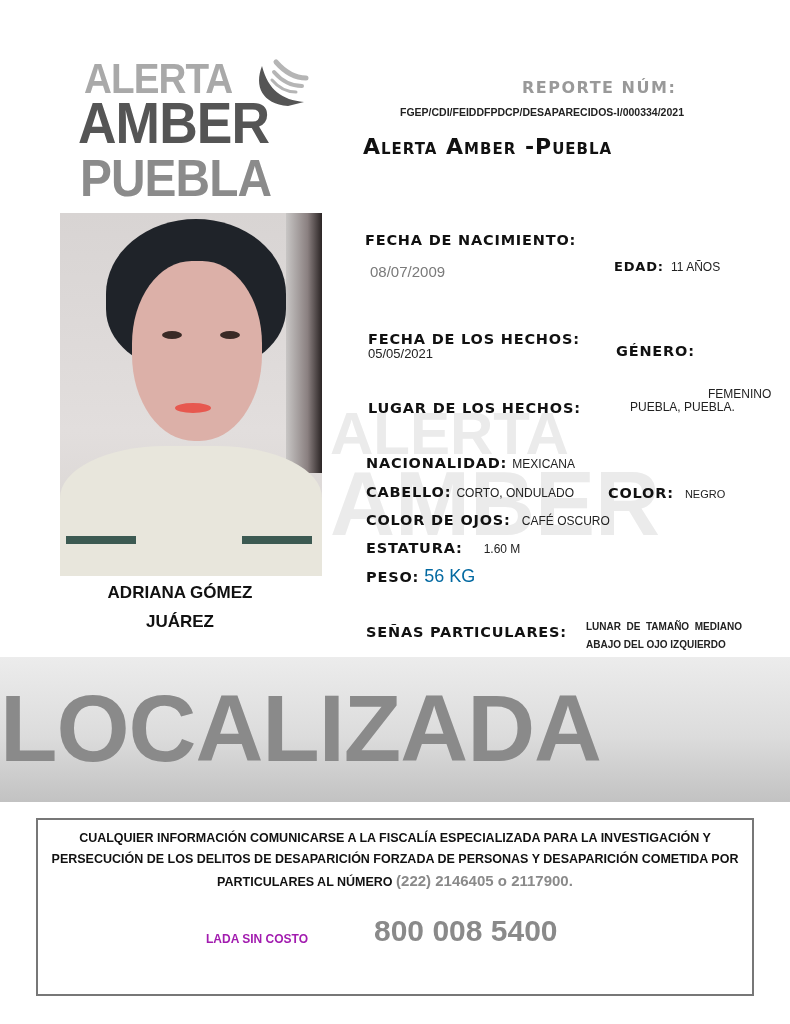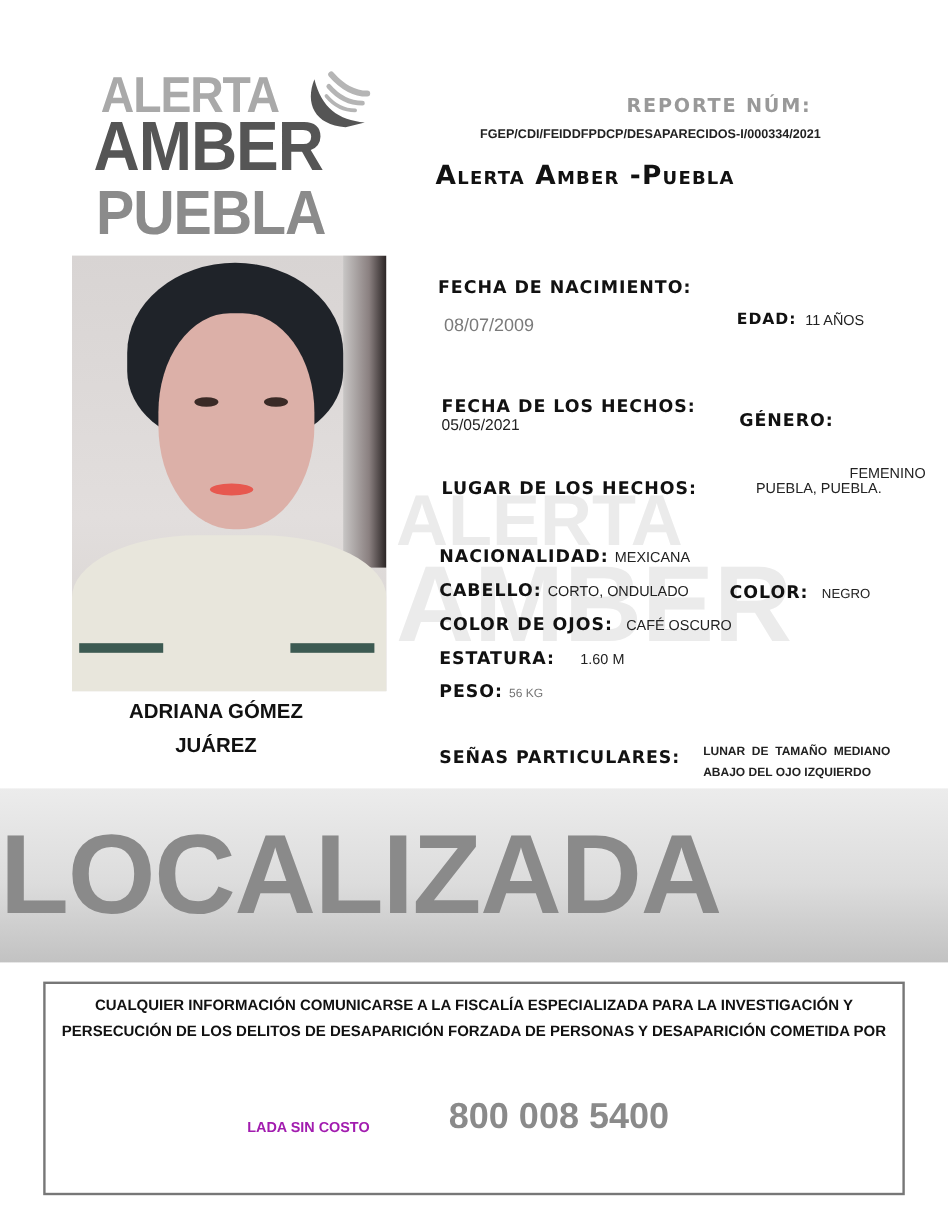--- a/index.html
+++ b/index.html
@@ -32,21 +32,21 @@
 
   .person-name { position: absolute; left: 60px; top: 578px; width: 240px; text-align: center; font-size: 17px; font-weight: bold; line-height: 29px; color: #111; font-family: "Liberation Sans", sans-serif; }
 
   .watermark { position: absolute; left: 330px; top: 405px; font-family: "Liberation Sans", sans-serif; font-weight: 900; color: #ebebeb; line-height: 0.95; z-index: 0; }
   .watermark .w1 { font-size: 60px; }
   .watermark .w2 { font-size: 90px; }
 
   .field { position: absolute; z-index: 1; white-space: nowrap; }
   .lbl { font-weight: bold; font-size: 14.5px; letter-spacing: 0.8px; color: #111; }
   .val { font-size: 12px; color: #222; font-family: "Liberation Sans", sans-serif; }
-  .val-lg { font-size: 10px; color: #737373; font-family: "Liberation Sans", sans-serif; }
+  .val-lg { font-size: 18px; color: #0369a1; font-family: "Liberation Sans", sans-serif; }
 
   .banner { position: absolute; left: 0; top: 657px; width: 790px; height: 145px;
     background: linear-gradient(180deg, #ececec 0%, #dcdcdc 55%, #c2c2c2 100%); }
   .banner-text { position: absolute; left: 0; top: 18px; width: 648px; text-align: left; font-family: "Liberation Sans", sans-serif; font-weight: bold; font-size: 94px; color: #8a8a8a; letter-spacing: -1px; }
 
   .contact-box { position: absolute; left: 36px; top: 818px; width: 718px; height: 178px; border: 2px solid #777; background: #fff; }
   .contact-text { position: absolute; left: 0; top: 8px; width: 714px; text-align: center; font-family: "Liberation Sans", sans-serif; font-weight: bold; font-size: 12.5px; line-height: 21px; color: #111; }
   .contact-text .phones { font-size: 15px; color: #8a8a8a; }
   .lada-label { position: absolute; left: 168px; top: 112px; font-family: "Liberation Sans", sans-serif; font-weight: bold; font-size: 12px; color: #a21caf; }
   .lada-num { position: absolute; left: 336px; top: 94px; font-family: "Liberation Sans", sans-serif; font-weight: bold; font-size: 30px; color: #8a8a8a; }
@@ -134,16 +134,19 @@
 <div class="field val" style="left:586px; top:639px; font-size:10px; font-weight:bold;">ABAJO DEL OJO IZQUIERDO</div>
 
 <div class="banner">
   <div class="banner-text">LOCALIZADA</div>
 </div>
 
 <div class="contact-box">
   <div class="contact-text">
     <div>CUALQUIER INFORMACIÓN COMUNICARSE A LA FISCALÍA ESPECIALIZADA PARA LA INVESTIGACIÓN Y</div>
     <div>PERSECUCIÓN DE LOS DELITOS DE DESAPARICIÓN FORZADA DE PERSONAS Y DESAPARICIÓN COMETIDA POR</div>
+    <div>
+      <span>PARTICULARES AL NÚMERO </span><span class="phones">(222) 2146405 o 2117900.</span>
+    </div>
   </div>
   <div class="lada-label">LADA SIN COSTO</div>
   <div class="lada-num">800 008 5400</div>
 </div>
 
 </body></html>

